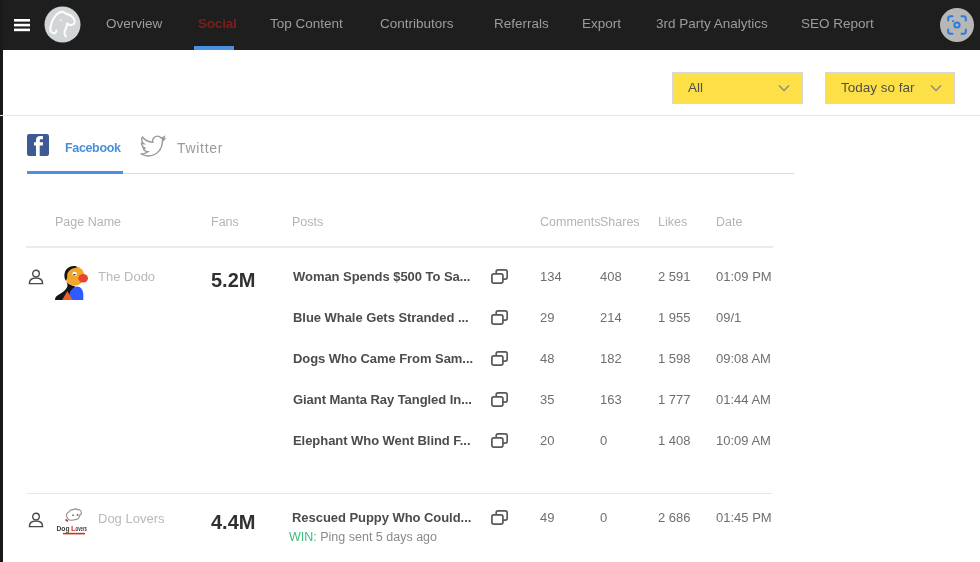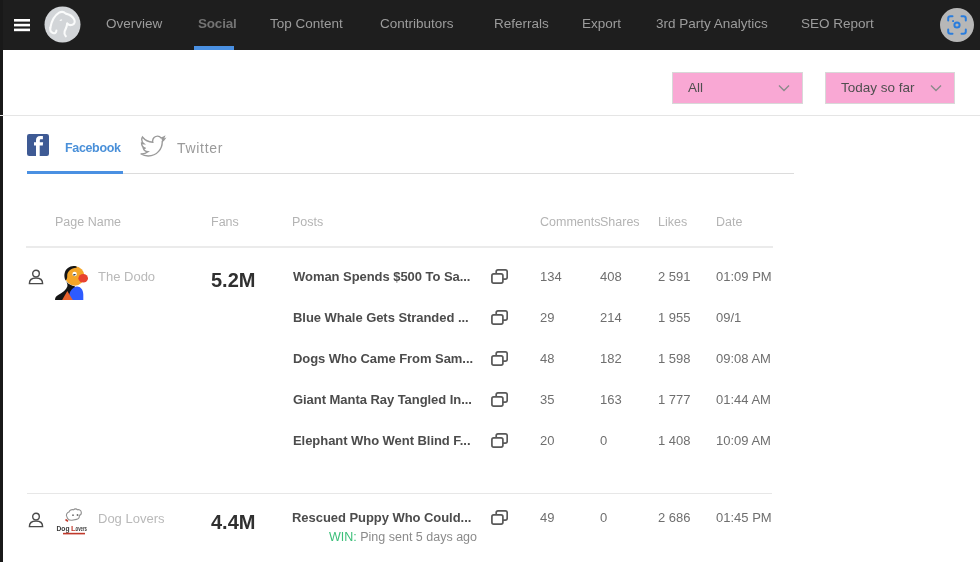--- a/index.html
+++ b/index.html
@@ -4,29 +4,29 @@
 <style>
 * { margin:0; padding:0; box-sizing:border-box; }
 html,body { width:980px; height:562px; background:#fff; font-family:"Liberation Sans", sans-serif; }
 #page { position:relative; width:980px; height:562px; overflow:hidden; background:#fff; }
 .abs { position:absolute; }
 
 #strip { left:0; top:0; width:3px; height:562px; background:#191919; }
 
 #nav { left:0; top:0; width:980px; height:50px; background:#1e1e1e; }
 .navitem { position:absolute; top:16px; font-size:13.5px; color:#9c9c9c; white-space:nowrap; }
-.navitem.active { color:#737373; font-weight:bold; letter-spacing:-0.2px; }
+.navitem.active { color:#7f1d1d; font-weight:bold; letter-spacing:-0.2px; }
 #social-bar { left:194px; top:46px; width:40px; height:4px; background:#4a90e2; }
 
 #cambtn { left:940px; top:8px; width:34px; height:34px; border-radius:50%; background:#b7b7b7; }
 
 #logo { left:44px; top:6px; }
 
 #title { left:24.5px; top:72px; font-size:23.5px; color:#484848; letter-spacing:-0.2px; }
-.dd { position:absolute; top:72px; height:32px; background:#f9a8d4; border:1px solid #d8d8d8; font-size:13.5px; color:#4f4f4f; line-height:30px; }
+.dd { position:absolute; top:72px; height:32px; background:#fde047; border:1px solid #d8d8d8; font-size:13.5px; color:#4f4f4f; line-height:30px; }
 #dd1 { left:672px; width:131px; }
 #dd2 { left:825px; width:130px;padding-left:24px; }
 .dd .txt { position:absolute; left:15px; top:0; }
 .dd svg { position:absolute; right:12px; top:11px; }
 #hdrline { left:0px; top:115px; width:980px; height:1px; background:#e5e5e5; }
 
 #fbicon { left:27px; top:134px; }
 #fbtxt { left:65px; top:141px; font-size:12.5px; font-weight:bold; letter-spacing:-0.35px; color:#4a90d9; }
 #twicon { left:139px; top:135px; }
 #twtxt { left:177px; top:140px; font-size:14px; letter-spacing:0.7px; color:#9a9a9a; }
@@ -36,21 +36,21 @@
 .th { position:absolute; top:215px; font-size:12.5px; color:#b4b4b4; }
 #thline { left:26px; top:246px; width:747px; height:2px; background:#ebebeb; }
 
 .name { position:absolute; font-size:13px; color:#b9b9b9; }
 .fans { position:absolute; font-size:20px; font-weight:bold; color:#303030; }
 .ptitle { position:absolute; font-size:13px; font-weight:bold; color:#4c4c4c; white-space:nowrap; letter-spacing:-0.05px; }
 .num { position:absolute; font-size:13px; color:#6f6f6f; }
 .cico { position:absolute; }
 #rowline { left:27px; top:493px; width:745px; height:1px; background:#e7e7e7; }
 .win { position:absolute; font-size:12.5px; color:#8b8b8b; }
-.win b { color:#3bbf79; font-weight:normal;margin-left:40px; }
+.win b { color:#3bbf79; font-weight:normal; }
 </style>
 </head>
 <body>
 <div id="page">
   <div class="abs" id="nav"></div>
   <div class="abs" id="strip"></div>
 
   <svg class="abs" style="left:14px;top:19px" width="16" height="13" viewBox="0 0 16 13">
     <rect x="0" y="0" width="16" height="2.6" fill="#fff"></rect>
     <rect x="0" y="4.8" width="16" height="2.6" fill="#fff"></rect>

